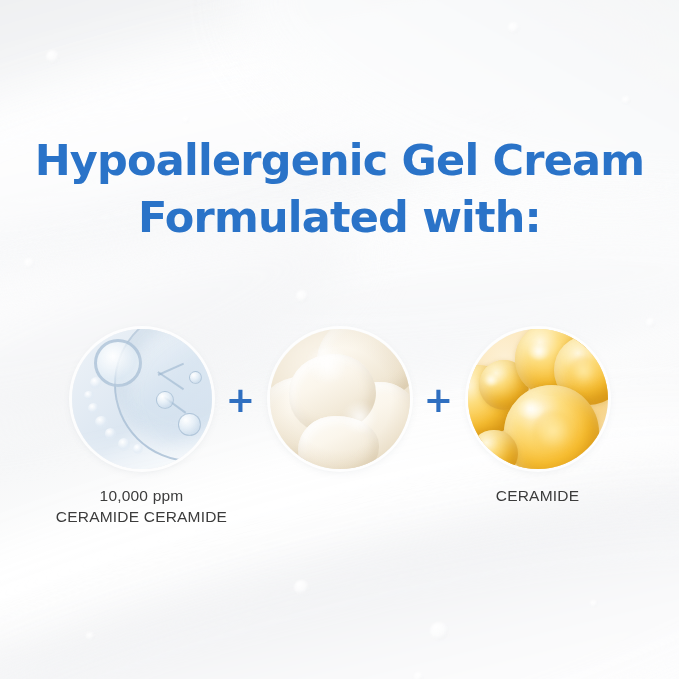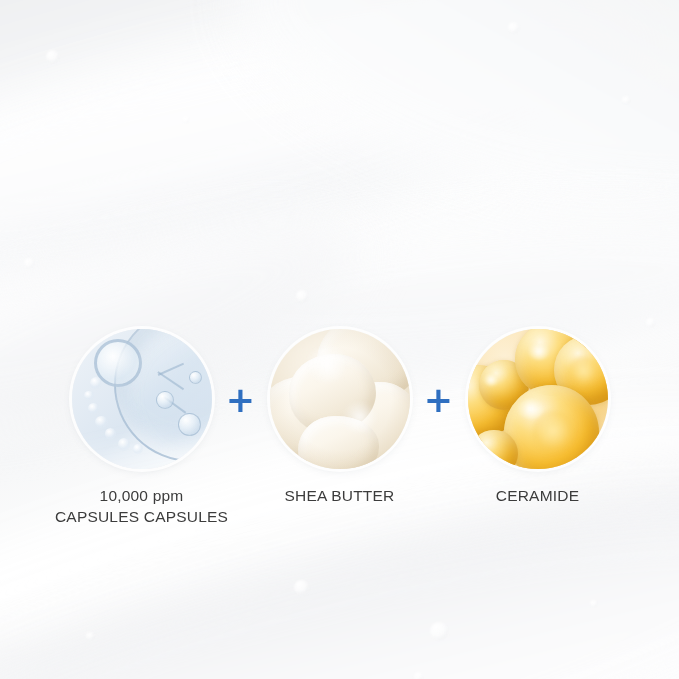--- a/index.html
+++ b/index.html
@@ -284,20 +284,24 @@
     <div class="droplet" style="left:296px;top:290px;width:12px;height:12px;"></div>
     <div class="droplet" style="left:646px;top:318px;width:9px;height:9px;"></div>
     <div class="droplet" style="left:294px;top:580px;width:15px;height:15px;"></div>
     <div class="droplet" style="left:430px;top:622px;width:18px;height:18px;"></div>
     <div class="droplet" style="left:414px;top:672px;width:9px;height:9px;"></div>
     <div class="droplet" style="left:86px;top:632px;width:8px;height:8px;"></div>
     <div class="droplet" style="left:590px;top:600px;width:7px;height:7px;"></div>
     <div class="droplet" style="left:182px;top:116px;width:7px;height:7px;"></div>
   </div>
 
+  <div class="headline">
+    <span class="line">Hypoallergenic Gel Cream</span>
+    <span class="line">Formulated with:</span>
+  </div>
 
   <div class="ingredients">
 
     <div class="ingredient">
       <div class="circle ceramide">
         <div class="cer-sheen"></div>
         <div class="cer-dome"></div>
         <div class="cer-ring"></div>
         <div class="cer-link" style="left:62%;top:30%;width:22%;transform:rotate(34deg);"></div>
         <div class="cer-link" style="left:62%;top:32%;width:20%;transform:rotate(-24deg);"></div>
@@ -308,40 +312,37 @@
         <div class="cer-stream" style="left:13%;top:34%;width:9%;height:9%;"></div>
         <div class="cer-stream" style="left:9%;top:44%;width:7%;height:7%;"></div>
         <div class="cer-stream" style="left:12%;top:53%;width:8%;height:8%;"></div>
         <div class="cer-stream" style="left:17%;top:62%;width:9%;height:9%;"></div>
         <div class="cer-stream" style="left:24%;top:71%;width:8%;height:8%;"></div>
         <div class="cer-stream" style="left:33%;top:78%;width:9%;height:9%;"></div>
         <div class="cer-stream" style="left:44%;top:82%;width:7%;height:7%;"></div>
       </div>
       <div class="caption">
         <span class="cl">10,000 ppm</span>
-        <span class="cl">CAPSULES CAPSULES</span>
+        <span class="cl">CERAMIDE CERAMIDE</span>
       </div>
     </div>
 
     <div class="plus">+</div>
 
     <div class="ingredient">
       <div class="circle shea">
         <div class="shea-lump" style="left:-12%;top:-6%;width:74%;height:62%;"></div>
         <div class="shea-lump" style="left:34%;top:-10%;width:76%;height:60%;border-radius:48% 52% 44% 56% / 56% 44% 58% 42%;"></div>
         <div class="shea-lump" style="left:-8%;top:34%;width:70%;height:60%;border-radius:44% 56% 52% 48% / 48% 52% 46% 54%;"></div>
         <div class="shea-lump" style="left:36%;top:38%;width:74%;height:64%;border-radius:58% 42% 46% 54% / 44% 56% 48% 52%;"></div>
         <div class="shea-lump" style="left:14%;top:18%;width:62%;height:56%;border-radius:52% 48% 56% 44% / 50% 50% 52% 48%;"></div>
         <div class="shea-lump" style="left:20%;top:62%;width:58%;height:46%;border-radius:46% 54% 50% 50% / 54% 46% 52% 48%;"></div>
         <div class="shea-hi" style="left:24%;top:12%;width:34%;height:26%;"></div>
         <div class="shea-hi" style="left:50%;top:52%;width:28%;height:22%;"></div>
         <div class="shea-edge"></div>
-      </div>
-      <div class="caption">
-        <span class="cl">SHEA BUTTER</span>
       </div>
     </div>
 
     <div class="plus">+</div>
 
     <div class="ingredient">
       <div class="circle squalane">
         <div class="sq-drop" style="left:-20%;top:26%;width:54%;height:54%;"></div>
         <div class="sq-drop" style="left:8%;top:22%;width:36%;height:36%;"></div>
         <div class="sq-drop" style="left:34%;top:-4%;width:52%;height:52%;"></div>

